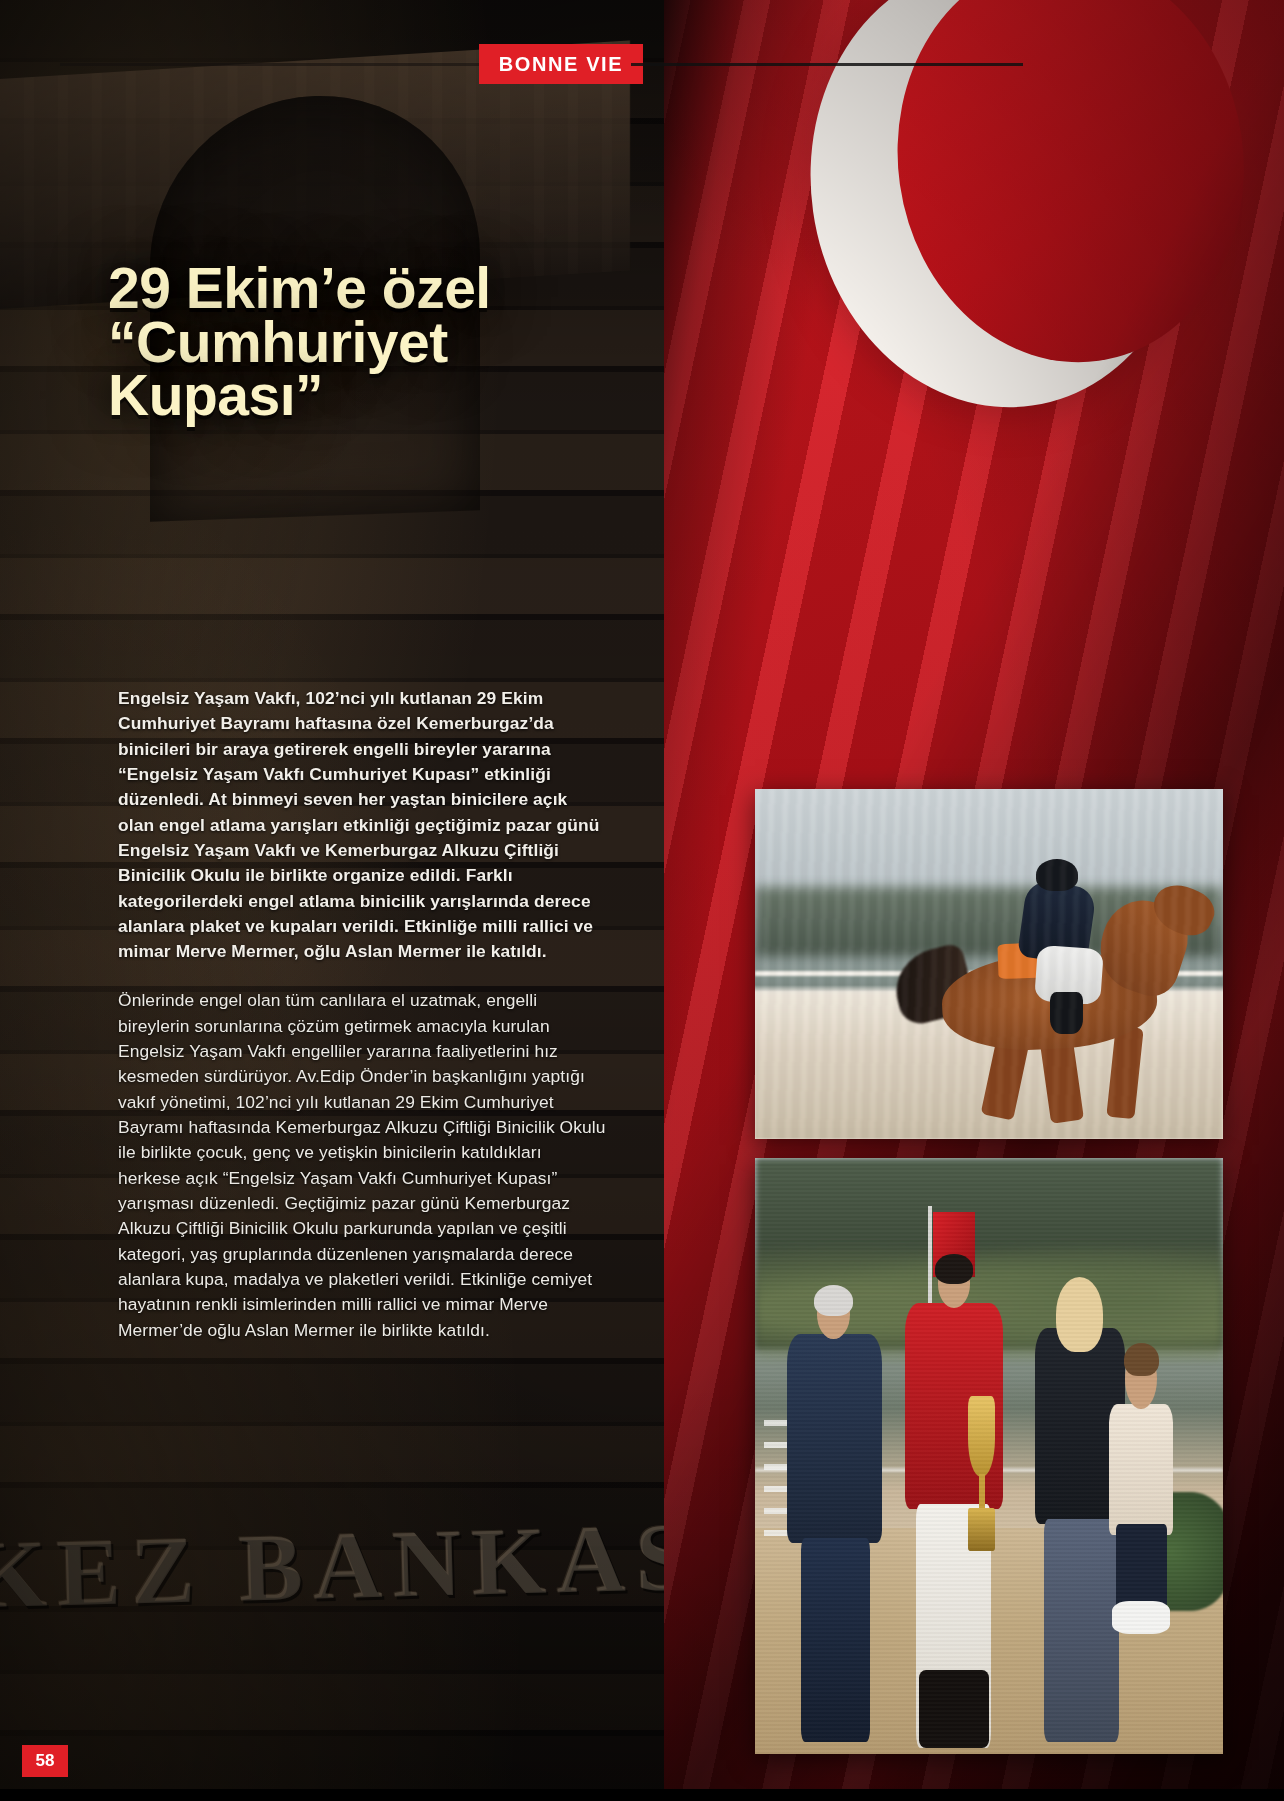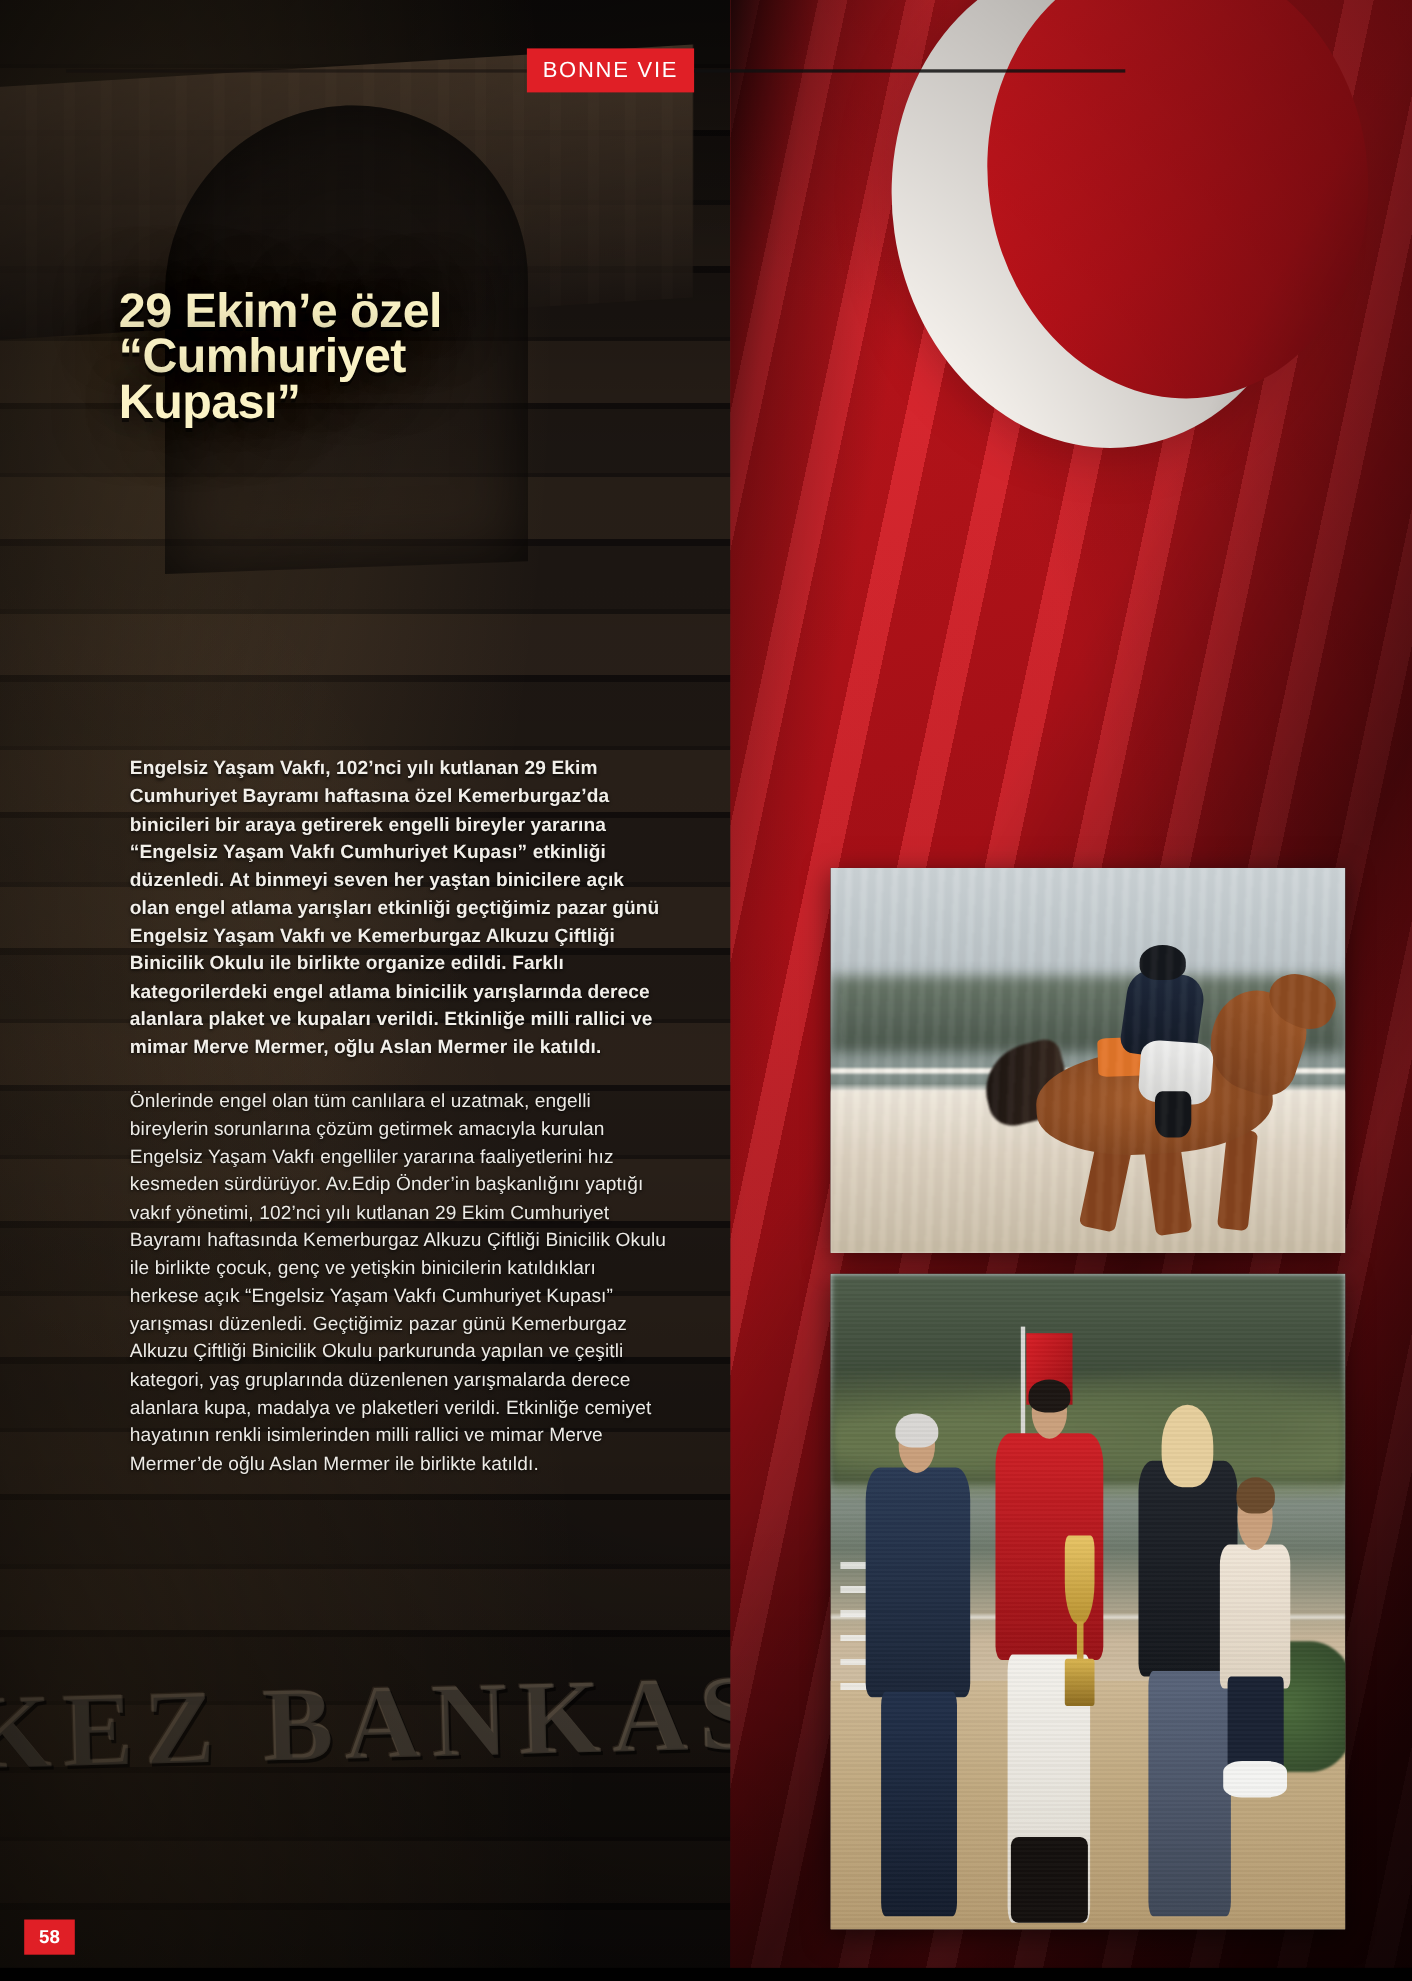--- a/index.html
+++ b/index.html
@@ -126,25 +126,25 @@
   .vignette {
     position:absolute; inset:0;
     background: radial-gradient(ellipse at 50% 45%, rgba(0,0,0,0) 40%, rgba(0,0,0,0.55) 100%);
     pointer-events:none;
   }
 
   
   .kicker {
     position: absolute;
     left: 479px; top: 44px;
-    width: 152px; height: 40px;
+    width: 164px; height: 40px;
     background: #e01f26;
     display: flex; align-items: center; justify-content: center;
     color: #ffffff;
-    font-weight: 400;
+    font-weight: 700;
     font-size: 20px;
     letter-spacing: 1.6px;
   }
   .kicker-rule {
     position:absolute;
     left: 631px; top: 63px;
     width: 392px; height: 3px;
     background: #111;
     opacity:.85;
   }
@@ -156,21 +156,21 @@
     opacity:.55;
   }
 
   
   .headline {
     position: absolute;
     left: 108px; top: 262px;
     width: 600px;
     color: #fbf3c6;
     font-weight: 800;
-    font-size: 44px;
+    font-size: 57px;
     line-height: 0.94;
     letter-spacing: -0.5px;
     text-shadow:
       0 4px 0 rgba(0,0,0,0.55),
       0 0 28px rgba(0,0,0,0.75),
       0 0 60px rgba(0,0,0,0.6);
   }
   .headline span { display: block; white-space: nowrap; }
 
   

